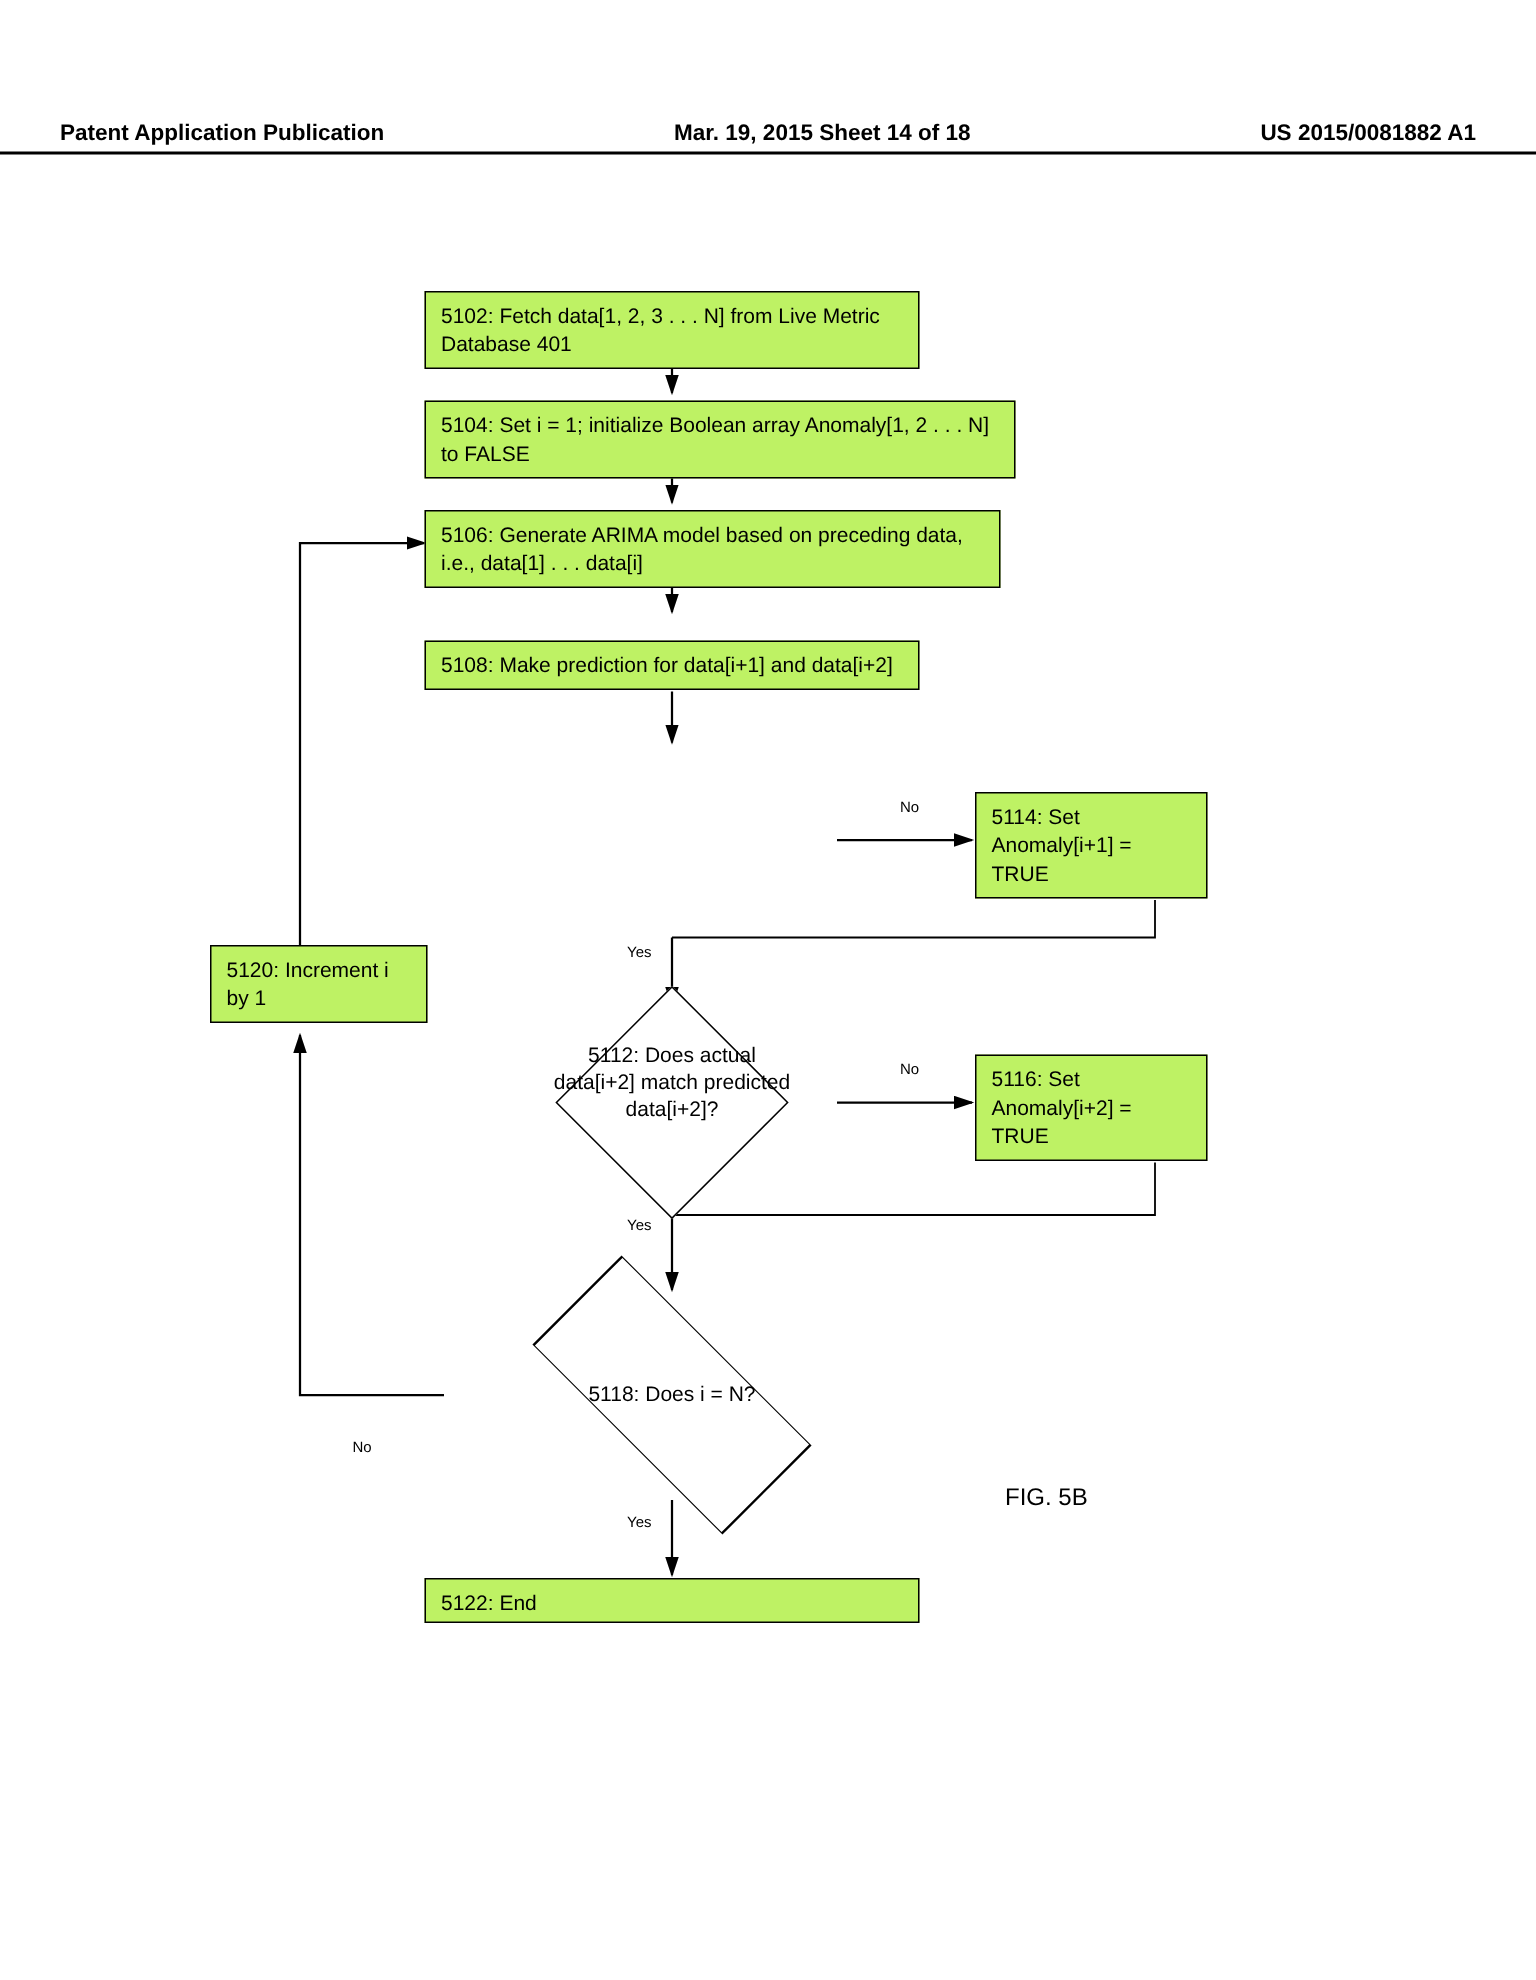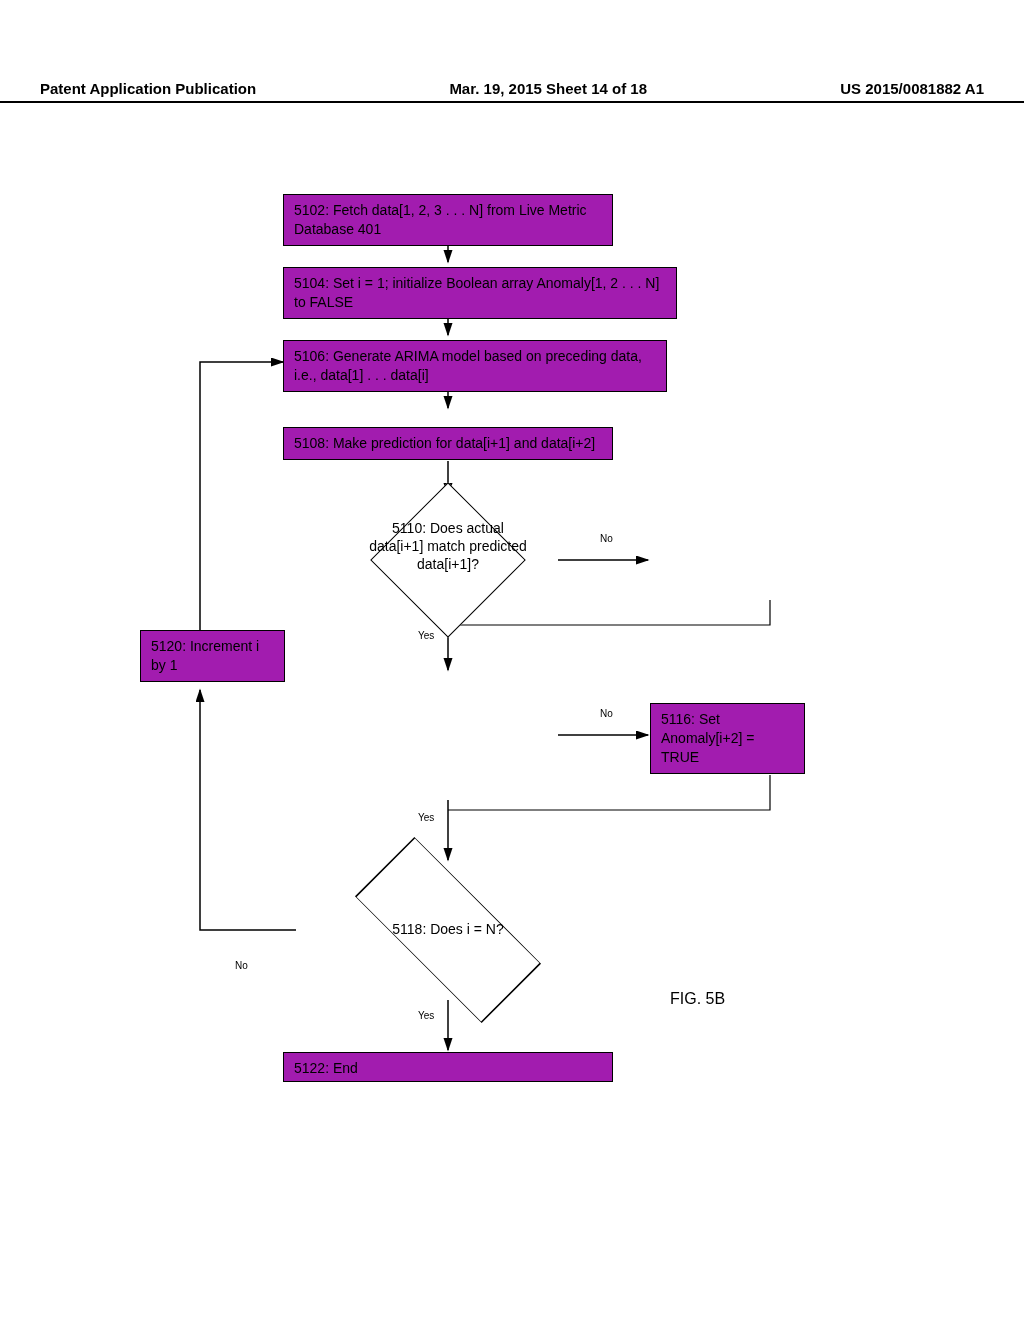--- a/index.html
+++ b/index.html
@@ -26,21 +26,21 @@
   .flowchart {
     position: absolute;
     top: 190px;
     left: 0;
     width: 1024px;
     height: 1000px;
   }
   .box {
     position: absolute;
     border: 1px solid #000;
-    background: #a21caf;
+    background: #bef264;
     font-size: 14px;
     padding: 6px 10px;
     line-height: 1.35;
   }
   .diamond-wrap {
     position: absolute;
   }
   .diamond {
     position: absolute;
     border: 1px solid #000;
@@ -123,32 +123,35 @@
   </div>
 
   <div class="box" style="left:283px; top:150px; width:384px;">
     <span>5106: Generate ARIMA model based on preceding data, i.e., data[1] . . . data[i]</span>
   </div>
 
   <div class="box" style="left:283px; top:223px; width:330px;margin-top:14px;">
     <span>5108: Make prediction for data[i+1] and data[i+2]</span>
   </div>
 
-  <div class="diamond-wrap" style="left:338px; top:305px; width:220px; height:130px;">
-    <div class="diamond" style="left:55px; top:10px; width:110px; height:110px;"></div>
-    <div class="diamond-text" style="left:30px; top:24px; width:160px;">5110: Does actual data[i+1] match predicted data[i+1]?</div>
-  </div>
   <div class="label" style="left:600px; top:343px;">No</div>
   <div class="label" style="left:418px; top:440px;">Yes</div>
 
+  <div class="box" style="left:650px; top:338px; width:155px;">
+    <span>5114: Set Anomaly[i+1] = TRUE</span>
+  </div>
 
   <div class="box" style="left:140px; top:440px; width:145px;">
     <span>5120: Increment i by 1</span>
   </div>
 
+  <div class="diamond-wrap" style="left:338px; top:480px; width:220px; height:130px;">
+    <div class="diamond" style="left:55px; top:10px; width:110px; height:110px;"></div>
+    <div class="diamond-text" style="left:30px; top:24px; width:160px;">5112: Does actual data[i+2] match predicted data[i+2]?</div>
+  </div>
   <div class="label" style="left:600px; top:518px;">No</div>
   <div class="label" style="left:418px; top:622px;">Yes</div>
 
   <div class="box" style="left:650px; top:513px; width:155px;">
     <span>5116: Set Anomaly[i+2] = TRUE</span>
   </div>
 
   <div class="diamond-wrap" style="left:296px; top:670px; width:304px; height:140px;">
     <div class="diamond" style="left:96px; top:14px; width:112px; height:112px; transform: rotate(45deg) scaleX(1.6) scaleY(0.75);"></div>
     <div class="diamond-text" style="left:62px; top:60px; width:180px;">5118: Does i = N?</div>

